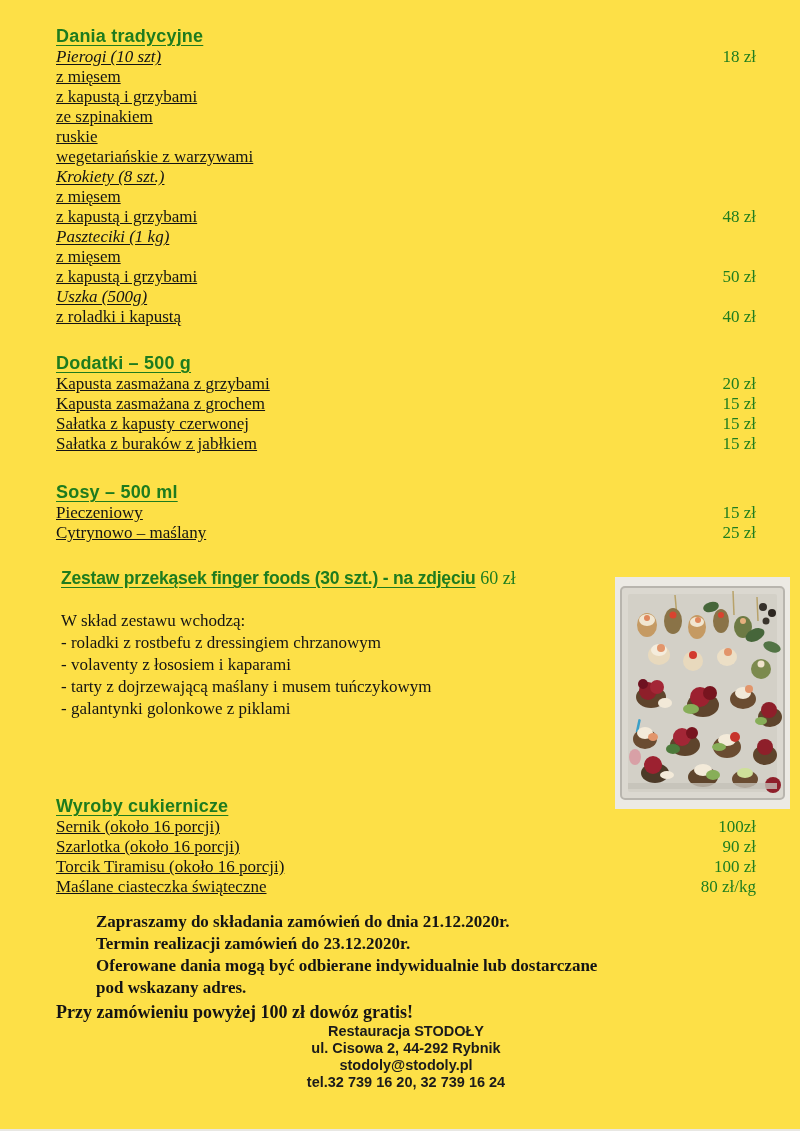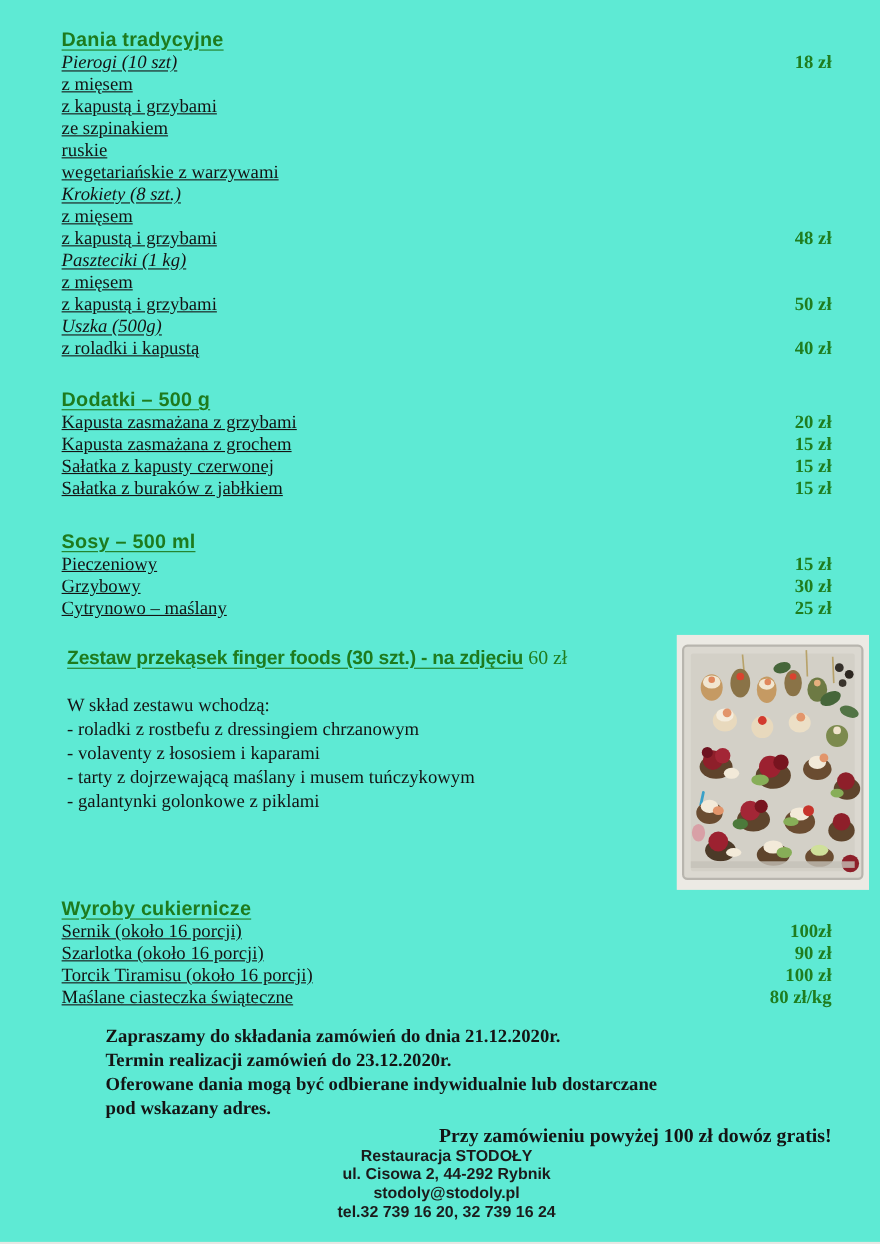--- a/index.html
+++ b/index.html
@@ -1,45 +1,45 @@
 <!DOCTYPE html>
 <html lang="pl" style="--heading-green: #1e7b1e; --price-green: #1f7d1f; --text-black: #141414;"><head>
 <meta charset="utf-8">
 <style>
   html,body{margin:0;padding:0;background:#ffffff;}
-  .page{position:relative;width:800px;height:1131px;background:#5eead4;overflow:hidden;
+  .page{position:relative;width:800px;height:1131px;background:#fde047;overflow:hidden;
         font-family:"Liberation Serif",serif;color:var(--text-black,#141414);}
   .page::after{content:"";position:absolute;left:0;right:0;bottom:0;height:2px;background:#e8e7e3;}
   .content{margin-left:56px;width:700px;padding-top:26px;}
 
   .sec-title{margin:0;font-family:"Liberation Sans",sans-serif;font-weight:bold;font-size:18px;
              line-height:21px;color:var(--heading-green,#1e7b1e);text-decoration:underline;
              text-underline-offset:3px;letter-spacing:.2px;}
   .rows{display:block;}
   .mrow{display:flex;justify-content:space-between;align-items:baseline;font-size:17px;line-height:20px;}
   .mlabel{white-space:nowrap;text-decoration:underline;}
   .rt-subhead .mlabel{font-style:italic;text-decoration:underline;text-underline-offset:2px;}
-  .mprice{font-weight:bold;color:var(--price-green,#1f7d1f);white-space:nowrap;}
+  .mprice{font-weight:normal;color:var(--price-green,#1f7d1f);white-space:nowrap;}
 
   .sec-dodatki{margin-top:26px;}
   .sec-sosy{margin-top:28px;}
 
   .finger{margin-top:24px;margin-left:5px;width:556px;}
   .finger-title{margin:0;white-space:nowrap;font-family:"Liberation Sans",sans-serif;font-weight:bold;
                 font-size:17.5px;line-height:23px;letter-spacing:-.2px;}
   .ft-text{color:var(--heading-green,#1e7b1e);text-decoration:underline;text-underline-offset:3px;text-align:center;}
   .ft-price{color:var(--price-green,#1f7d1f);font-family:"Liberation Serif",serif;font-weight:normal;
             font-size:18px;letter-spacing:0;}
   .intro{margin:20px 0 0 0;font-size:17px;line-height:22px;}
   .bullet{font-size:17px;line-height:22px;}
 
   .sec-wyroby{margin-top:76px;}
 
   .notes{margin-top:14px;margin-left:40px;font-weight:bold;font-size:17px;line-height:22px;}
-  .promo{margin-top:2px;text-align:right;font-weight:bold;font-size:18px;line-height:22px;}
+  .promo{margin-top:2px;text-align:left;font-weight:bold;font-size:18px;line-height:22px;}
   .footer{text-align:center;font-family:"Liberation Sans",sans-serif;font-weight:bold;
           font-size:14.5px;line-height:17px;color:#1b1b1b;}
 
   .photo{position:absolute;left:615px;top:577px;width:175px;height:232px;}
   .photo svg{display:block;width:100%;height:100%;}
 </style>
 </head>
 <body>
 
 <div class="page">
@@ -149,24 +149,20 @@
 
     <section class="sec-sosy">
       <h2 class="sec-title">Sosy – 500 ml</h2>
       <div class="rows">
 
           <div class="mrow rt-item">
             <span class="mlabel">Pieczeniowy</span>
             <span class="mprice">15 zł</span>
           </div>
 
-          <div class="mrow rt-item">
-            <span class="mlabel">Grzybowy</span>
-            <span class="mprice">30 zł</span>
-          </div>
 
           <div class="mrow rt-item">
             <span class="mlabel">Cytrynowo – maślany</span>
             <span class="mprice">25 zł</span>
           </div>
         </div>
     </section>
 
     <section class="finger">
       <h2 class="finger-title">

